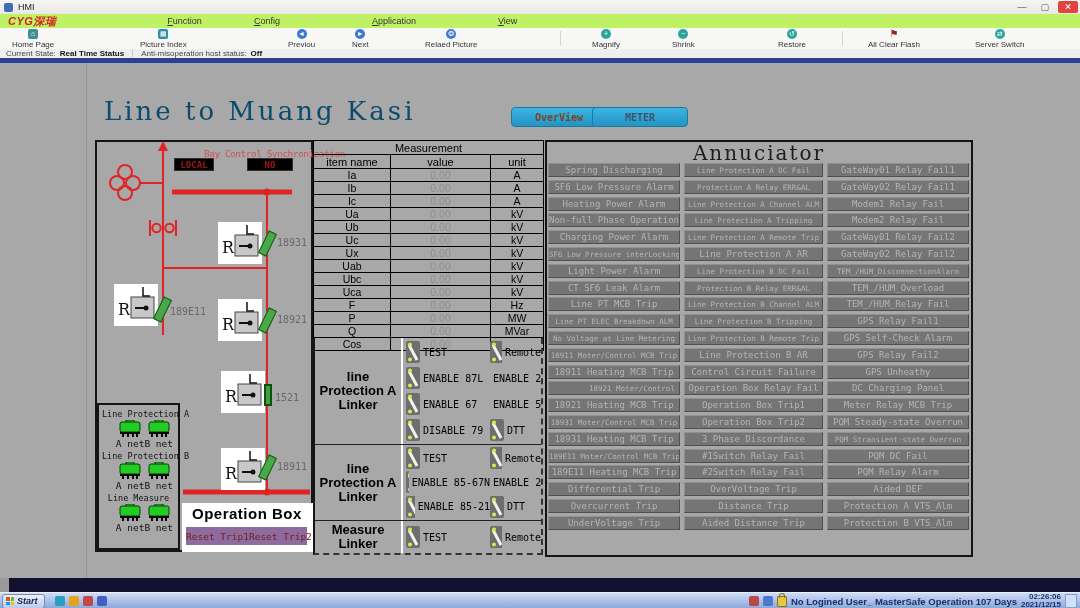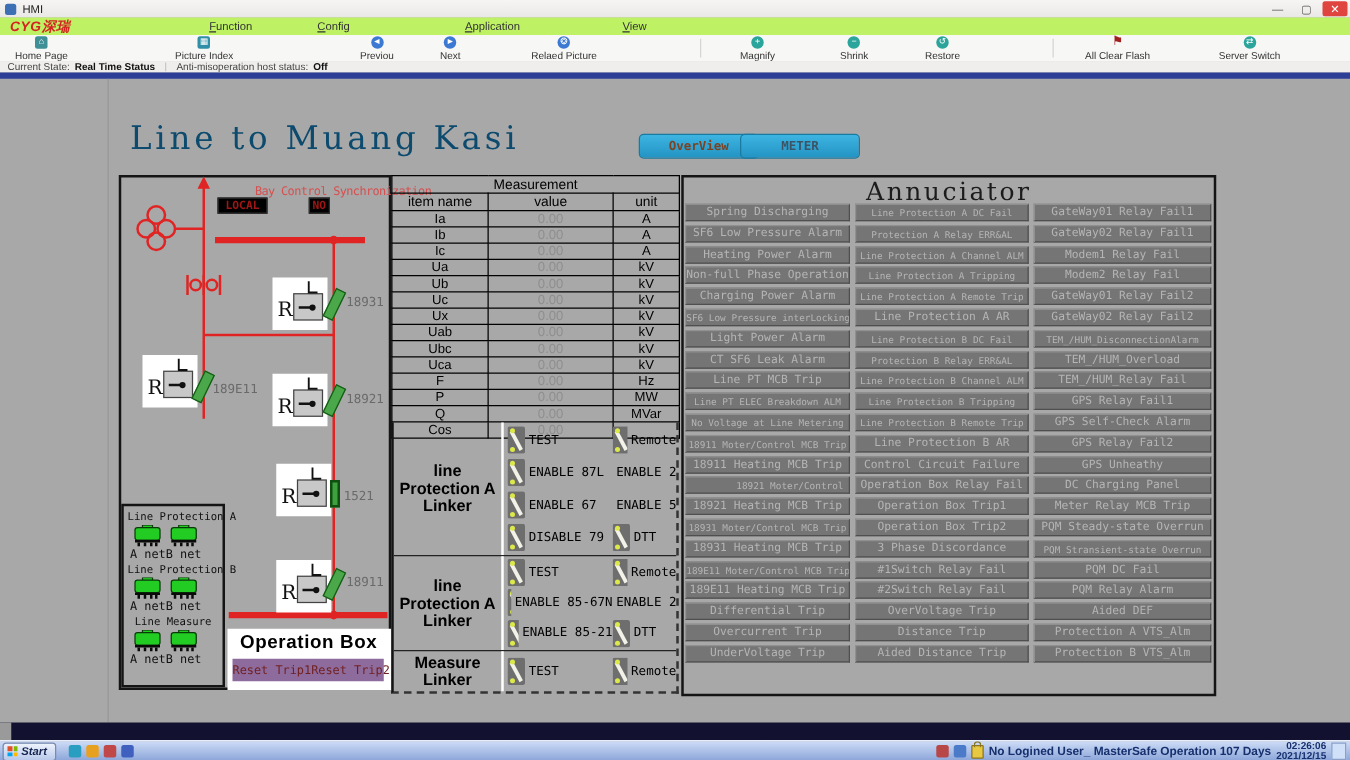--- a/index.html
+++ b/index.html
@@ -43,36 +43,36 @@
           border:1px solid #1b7aa0;display:flex;align-items:center;justify-content:center;
           font-size:10px;font-weight:bold;}
   .b-ov{left:511px;color:#7c4323;} .b-mt{left:592px;color:#3c5566;}
 
   
   .diagram-box{left:95px;top:140px;width:218px;height:412px;border:2px solid #151515;box-sizing:border-box;}
   .dsvg{left:95px;top:140px;}
   .bay-label{left:184px;top:148px;font-size:9.5px;color:#d65050;letter-spacing:-0.5px;margin-left:20px;}
   .ind{top:158px;height:13px;background:#000;border:1px solid #303030;color:#a01515;font-weight:bold;
        font-size:9px;display:flex;align-items:center;justify-content:center;box-sizing:border-box;}
-  .ind-local{left:174px;width:40px;} .ind-no{left:247px;width:17px;}
+  .ind-local{left:174px;width:40px;} .ind-no{left:247px;width:46px;}
   .rbox{width:44px;height:42px;background:#fff;}
   .rb-18931{left:218px;top:222px;} .rb-18921{left:218px;top:299px;} .rb-189E11{left:114px;top:284px;}
   .rb-1521{left:221px;top:371px;} .rb-18911{left:221px;top:448px;}
   .osw{width:7px;height:23px;background:#4aa84a;border:1px solid #155c15;transform:rotate(26deg);}
   .sw-18931{left:263px;top:231px;} .sw-18921{left:263px;top:308px;} .sw-189E11{left:158px;top:297px;}
   .sw-18911{left:263px;top:455px;}
   .csw{left:264px;top:384px;width:8px;height:22px;background:#3fa03f;border:2px solid #0f4f0f;box-sizing:border-box;}
   .swlbl{font-size:10px;color:#6a6a6a;}
   .l-18931{left:277px;top:237px;} .l-189E11{left:170px;top:306px;} .l-18921{left:277px;top:314px;}
   .l-1521{left:275px;top:392px;} .l-18911{left:277px;top:461px;}
 
   .netbox{left:97px;top:403px;width:83px;height:147px;border:2px solid #141414;box-sizing:border-box;
           padding:2px 3px;background:#a8a8a8;}
   .net-lbl{font-size:8.5px;color:#111;margin-top:2px;white-space:nowrap;}
-  .net-ports{display:flex;justify-content:flex-start;padding:0 2px;margin-top:1px;}
+  .net-ports{display:flex;justify-content:flex-end;padding:0 2px;margin-top:1px;}
   .net-port{display:flex;flex-direction:column;align-items:center;}
   .net-port span{font-size:9.5px;color:#111;}
 
   .opbox{left:182px;top:503px;width:131px;height:49px;background:#fff;}
   .opbox-title{left:192px;top:505px;font-size:15px;font-weight:bold;color:#000;letter-spacing:.5px;}
   .opbtns{left:186px;top:527px;width:121px;height:18px;background:#8d6b9c;display:flex;align-items:center;
           justify-content:space-around;}
   .opbtns span{font-size:9.5px;color:#701f1f;white-space:nowrap;}
 
   
@@ -176,21 +176,21 @@
       </div>
     <div class="tsep" style="left:560px;"></div>
     <div class="tbtn" style="left:592px;">
       <span class="tico i-mag">+</span>
       <span>Magnify</span>
       </div>
     <div class="tbtn" style="left:672px;">
       <span class="tico i-shr">−</span>
       <span>Shrink</span>
       </div>
-    <div class="tbtn" style="left:740px;">
+    <div class="tbtn" style="left:778px;">
       <span class="tico i-res">↺</span>
       <span>Restore</span>
       </div>
     <div class="tsep" style="left:842px;"></div>
     <div class="tbtn" style="left:868px;">
       <span class="tico i-flash">⚑</span>
       <span>All Clear Flash</span>
       </div>
     <div class="tbtn" style="left:975px;">
       <span class="tico i-srv">⇄</span>

